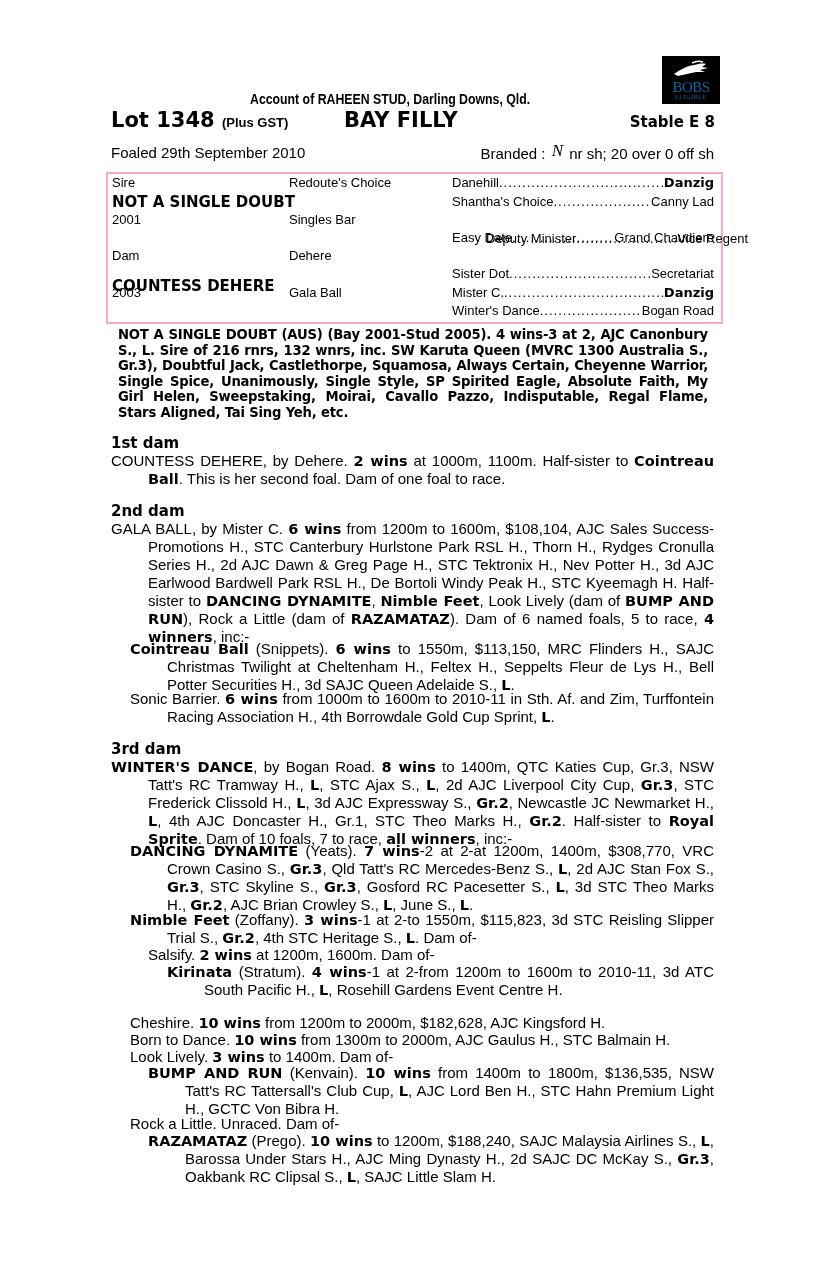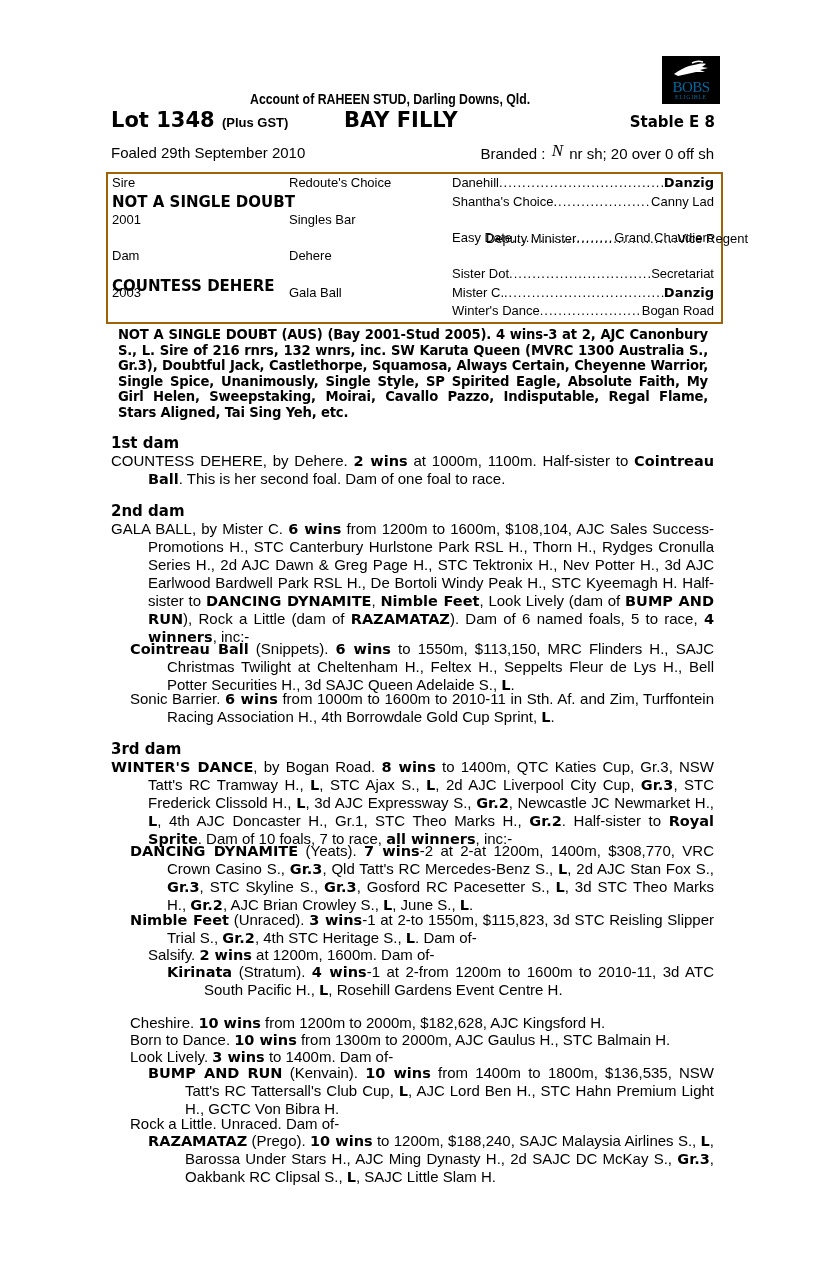--- a/index.html
+++ b/index.html
@@ -13,21 +13,21 @@
 
   .account { position:absolute; left:250px; top:90px; font-size:15px; font-weight:bold; transform:scaleX(0.82); transform-origin:left top; letter-spacing:0px; white-space:nowrap; }
   .lot { position:absolute; left:111px; top:108px; font-family:"DejaVu Sans", sans-serif; font-size:21px; font-weight:bold; white-space:nowrap; }
   .lot .gst { font-family:"Liberation Sans", sans-serif; font-size:13px; font-weight:bold; }
   .colour { position:absolute; left:344px; top:108px; font-family:"DejaVu Sans", sans-serif; font-size:21px; font-weight:bold; white-space:nowrap; }
   .stable { position:absolute; right:112px; top:113px; font-family:"DejaVu Sans", sans-serif; font-size:15px; font-weight:bold; white-space:nowrap; }
   .foaled { position:absolute; left:111px; top:144px; font-size:15px; white-space:nowrap; }
   .branded { position:absolute; right:113px; top:144px; font-size:15px; white-space:nowrap; }
   .brand-mark { display:inline-block; font-family:"Liberation Serif", serif; font-style:italic; font-size:17px; position:relative; top:-3px; margin:0 2px; }
 
-  .pedigree { position:absolute; left:106px; top:172px; width:613px; height:148px; border:2px solid #a16207; }
+  .pedigree { position:absolute; left:106px; top:172px; width:613px; height:148px; border:2px solid #f9a8d4; }
   .ped-cell { position:absolute; font-size:13px; white-space:nowrap; line-height:18px; }
   .ped-name { position:absolute; font-family:"DejaVu Sans", sans-serif; font-weight:bold; font-size:15px; white-space:nowrap; line-height:18px; }
   .gd-row { position:absolute; left:344px; width:262px; font-size:13px; line-height:18px; display:flex; white-space:nowrap; }
   .gd-row .l { flex:0 0 auto; }
   .gd-row .dots { flex:1 1 auto; overflow:hidden; letter-spacing:1px; }
   .gd-row .dots::before { content:"..................................................................................................."; }
   .gd-row .r { flex:0 0 auto; }
   .gd-row .r.b { font-family:"DejaVu Sans", sans-serif; font-weight:bold; }
 
   .sire-para { position:absolute; left:118px; top:327px; width:590px; font-family:"DejaVu Sans", sans-serif; font-weight:bold; font-size:13.2px; line-height:15.5px; text-align:justify; letter-spacing:-0.2px; }
@@ -126,21 +126,21 @@
   </div>
 
   <div class="dam-head" style="top:502px;">2nd dam</div>
   <div class="txt hang" style="left:111px;top:520px;width:603px;padding-left:37px;box-sizing:border-box;"><span>GALA BALL, by Mister C. </span><b>6 wins</b><span> from 1200m to 1600m, $108,104, AJC Sales Success-Promotions H., STC Canterbury Hurlstone Park RSL H., Thorn H., Rydges Cronulla Series H., 2d AJC Dawn &amp; Greg Page H., STC Tektronix H., Nev Potter H., 3d AJC Earlwood Bardwell Park RSL H., De Bortoli Windy Peak H., STC Kyeemagh H. Half-sister to </span><b>DANCING DYNAMITE</b><span>, </span><b>Nimble Feet</b><span>, Look Lively (dam of </span><b>BUMP AND RUN</b><span>), Rock a Little (dam of </span><b>RAZAMATAZ</b><span>). Dam of 6 named foals, 5 to race, </span><b>4 winners</b><span>, inc:-</span></div>
   <div class="txt hang" style="left:130px;top:640px;width:584px;padding-left:37px;box-sizing:border-box;"><b>Cointreau Ball</b><span> (Snippets). </span><b>6 wins</b><span> to 1550m, $113,150, MRC Flinders H., SAJC Christmas Twilight at Cheltenham H., Feltex H., Seppelts Fleur de Lys H., Bell Potter Securities H., 3d SAJC Queen Adelaide S., </span><b>L</b><span>.</span></div>
   <div class="txt hang" style="left:130px;top:690px;width:584px;padding-left:37px;box-sizing:border-box;"><span>Sonic Barrier. </span><b>6 wins</b><span> from 1000m to 1600m to 2010-11 in Sth. Af. and Zim, Turffontein Racing Association H., 4th Borrowdale Gold Cup Sprint, </span><b>L</b><span>.</span></div>
 
   <div class="dam-head" style="top:740px;">3rd dam</div>
   <div class="txt hang" style="left:111px;top:758px;width:603px;padding-left:37px;box-sizing:border-box;"><b>WINTER'S DANCE</b><span>, by Bogan Road. </span><b>8 wins</b><span> to 1400m, QTC Katies Cup, Gr.3, NSW Tatt's RC Tramway H., </span><b>L</b><span>, STC Ajax S., </span><b>L</b><span>, 2d AJC Liverpool City Cup, </span><b>Gr.3</b><span>, STC Frederick Clissold H., </span><b>L</b><span>, 3d AJC Expressway S., </span><b>Gr.2</b><span>, Newcastle JC Newmarket H., </span><b>L</b><span>, 4th AJC Doncaster H., Gr.1, STC Theo Marks H., </span><b>Gr.2</b><span>. Half-sister to </span><b>Royal Sprite</b><span>. Dam of 10 foals, 7 to race, </span><b>all winners</b><span>, inc:-</span></div>
   <div class="txt hang" style="left:130px;top:842px;width:584px;padding-left:37px;box-sizing:border-box;"><b>DANCING DYNAMITE</b><span> (Yeats). </span><b>7 wins</b><span>-2 at 2-at 1200m, 1400m, $308,770, VRC Crown Casino S., </span><b>Gr.3</b><span>, Qld Tatt's RC Mercedes-Benz S., </span><b>L</b><span>, 2d AJC Stan Fox S., </span><b>Gr.3</b><span>, STC Skyline S., </span><b>Gr.3</b><span>, Gosford RC Pacesetter S., </span><b>L</b><span>, 3d STC Theo Marks H., </span><b>Gr.2</b><span>, AJC Brian Crowley S., </span><b>L</b><span>, June S., </span><b>L</b><span>.</span></div>
-  <div class="txt hang" style="left:130px;top:911px;width:584px;padding-left:37px;box-sizing:border-box;"><b>Nimble Feet</b><span> (Unraced). </span><b>3 wins</b><span>-1 at 2-to 1550m, $115,823, 3d STC Reisling Slipper Trial S., </span><b>Gr.2</b><span>, 4th STC Heritage S., </span><b>L</b><span>. Dam of-</span></div>
+  <div class="txt hang" style="left:130px;top:911px;width:584px;padding-left:37px;box-sizing:border-box;"><b>Nimble Feet</b><span> (Zoffany). </span><b>3 wins</b><span>-1 at 2-to 1550m, $115,823, 3d STC Reisling Slipper Trial S., </span><b>Gr.2</b><span>, 4th STC Heritage S., </span><b>L</b><span>. Dam of-</span></div>
   <div class="txt nowrap" style="left:148px;top:946px;"><span>Salsify. </span><b>2 wins</b><span> at 1200m, 1600m. Dam of-</span></div>
   <div class="txt hang" style="left:167px;top:963px;width:547px;padding-left:37px;box-sizing:border-box;"><b>Kirinata</b><span> (Stratum). </span><b>4 wins</b><span>-1 at 2-from 1200m to 1600m to 2010-11, 3d ATC South Pacific H., </span><b>L</b><span>, Rosehill Gardens Event Centre H.</span></div>
   <div class="txt nowrap" style="left:130px;top:1014px;"><span>Cheshire. </span><b>10 wins</b><span> from 1200m to 2000m, $182,628, AJC Kingsford H.</span></div>
   <div class="txt nowrap" style="left:130px;top:1031px;"><span>Born to Dance. </span><b>10 wins</b><span> from 1300m to 2000m, AJC Gaulus H., STC Balmain H.</span></div>
   <div class="txt nowrap" style="left:130px;top:1048px;"><span>Look Lively. </span><b>3 wins</b><span> to 1400m. Dam of-</span></div>
   <div class="txt hang" style="left:148px;top:1064px;width:566px;padding-left:37px;box-sizing:border-box;"><b>BUMP AND RUN</b><span> (Kenvain). </span><b>10 wins</b><span> from 1400m to 1800m, $136,535, NSW Tatt's RC Tattersall's Club Cup, </span><b>L</b><span>, AJC Lord Ben H., STC Hahn Premium Light H., GCTC Von Bibra H.</span></div>
   <div class="txt nowrap" style="left:130px;top:1115px;"><span>Rock a Little. Unraced. Dam of-</span></div>
   <div class="txt hang" style="left:148px;top:1132px;width:566px;padding-left:37px;box-sizing:border-box;"><b>RAZAMATAZ</b><span> (Prego). </span><b>10 wins</b><span> to 1200m, $188,240, SAJC Malaysia Airlines S., </span><b>L</b><span>, Barossa Under Stars H., AJC Ming Dynasty H., 2d SAJC DC McKay S., </span><b>Gr.3</b><span>, Oakbank RC Clipsal S., </span><b>L</b><span>, SAJC Little Slam H.</span></div>
 
 </div>

